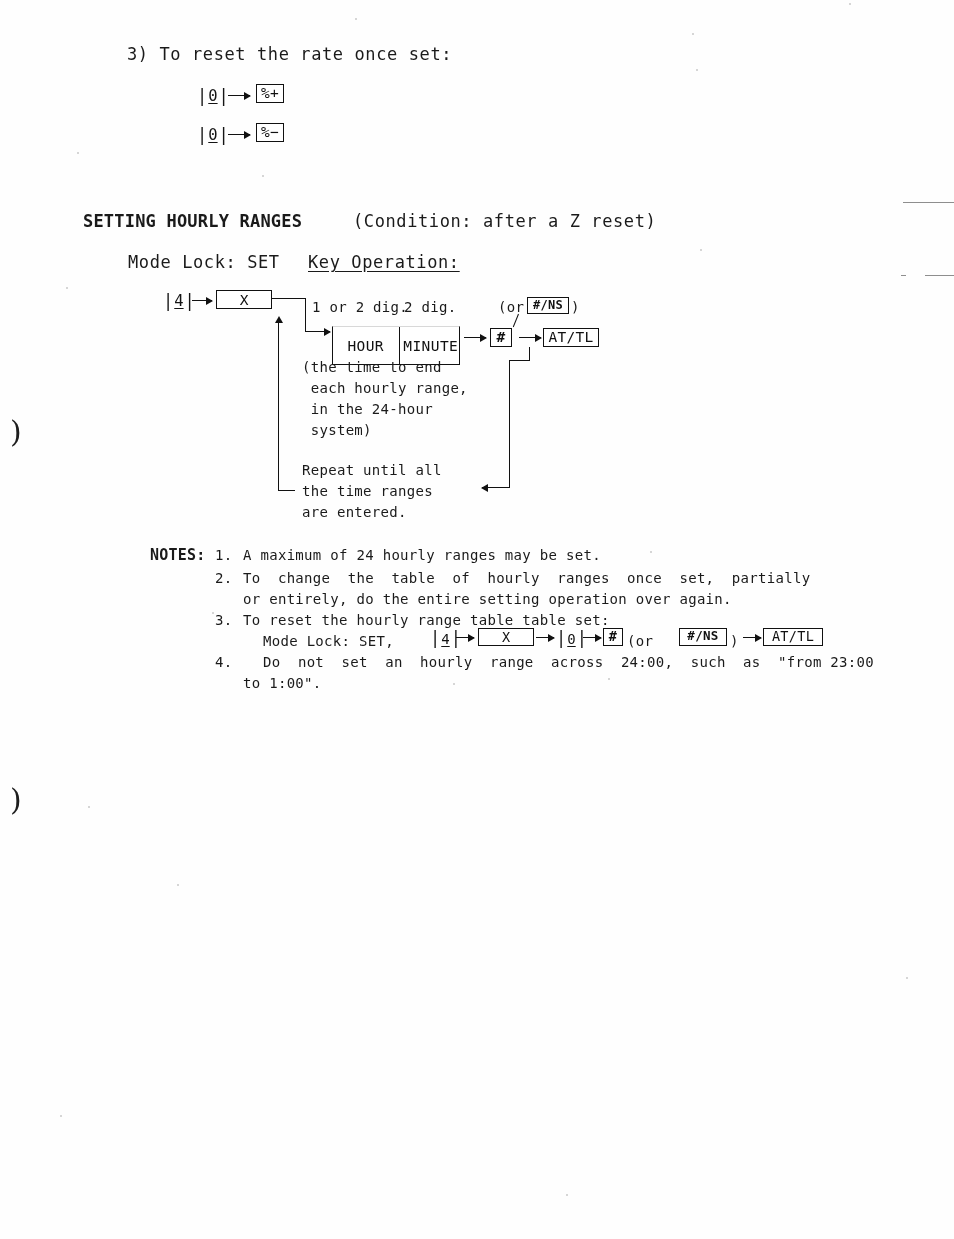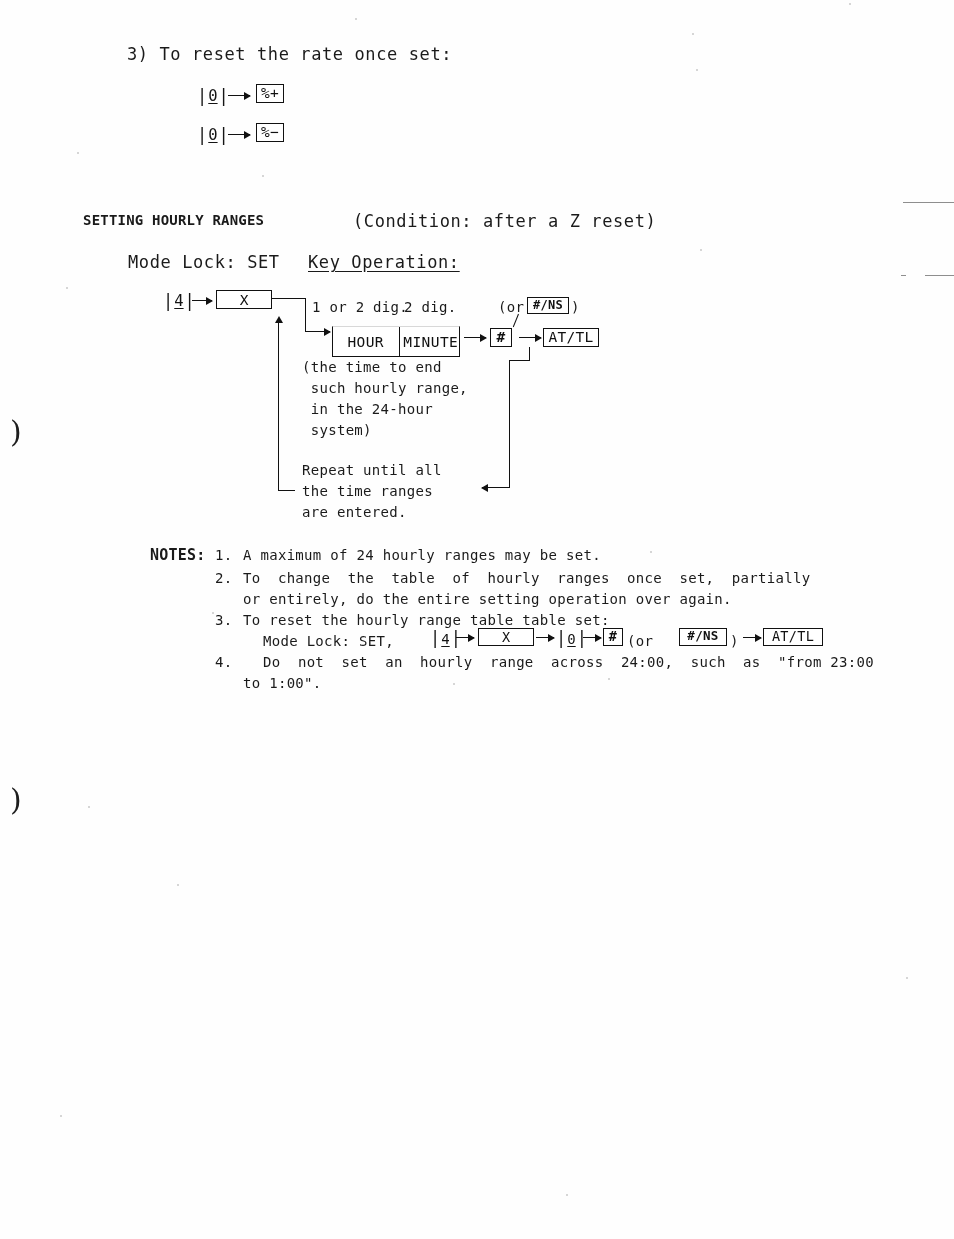--- a/index.html
+++ b/index.html
@@ -170,21 +170,21 @@
   </div>
   <div class="arrow" style="left:228px; top:95px; width:22px;"></div>
   <div class="kbox" style="left:256px; top:84px; width:28px; height:19px;">%+</div>
 
   <div class="keybar" style="left:197px; top:126px;">
     <span class="bar">|</span><span class="ch">0</span><span class="bar">|</span>
   </div>
   <div class="arrow" style="left:228px; top:134px; width:22px;"></div>
   <div class="kbox" style="left:256px; top:123px; width:28px; height:19px;">%−</div>
 
-  <div class="t bold" style="left:83px; top:213px; font-size:14px;">SETTING HOURLY RANGES</div>
+  <div class="t bold" style="left:83px; top:213px; font-size:17px;">SETTING HOURLY RANGES</div>
   <div class="t" style="left:305px; top:213px;margin-left:48px;">(Condition: after a Z reset)</div>
 
   <div class="t" style="left:128px; top:254px;">Mode Lock: SET</div>
   <div class="t uline" style="left:308px; top:254px;">Key Operation:</div>
 
   <div class="keybar" style="left:163px; top:292px;">
     <span class="bar">|</span><span class="ch">4</span><span class="bar">|</span>
   </div>
   <div class="arrow" style="left:192px; top:300px; width:20px;"></div>
   <div class="xbox" style="left:216px; top:290px; width:56px; height:19px;">X</div>
@@ -194,38 +194,38 @@
   <div class="arrow" style="left:305px; top:331px; width:25px;"></div>
 
   <div class="t sm" style="left:312px; top:300px;">1 or 2 dig.</div>
   <div class="t sm" style="left:404px; top:300px;">2 dig.</div>
 
   <div class="t sm" style="left:498px; top:300px;">(or</div>
   <div class="kbox hash" style="left:527px; top:297px; width:42px; height:17px; font-size:12px;">#/NS</div>
   <div class="t sm" style="left:571px; top:300px;">)</div>
   <div class="vline" style="left:518px; top:314px; height:14px; transform: rotate(22deg); transform-origin: top center;"></div>
 
-  <div class="hmbox" style="left:332px; top:326px; width:128px; height:31px;">
+  <div class="hmbox" style="left:332px; top:326px; width:128px; height:39px;">
     <span class="cellA">HOUR</span>
     <span class="sep"></span>
     <span class="cellB">MINUTE</span>
   </div>
 
   <div class="arrow" style="left:464px; top:337px; width:22px;"></div>
   <div class="kbox hash" style="left:490px; top:328px; width:22px; height:19px;">#</div>
   <div class="arrow" style="left:519px; top:337px; width:22px;"></div>
   <div class="kbox" style="left:543px; top:328px; width:56px; height:19px;">AT/TL</div>
 
   <div class="vline" style="left:529px; top:347px; height:14px;"></div>
   <div class="hline" style="left:509px; top:360px; width:21px;"></div>
   <div class="vline" style="left:509px; top:360px; height:128px;"></div>
   <div class="arrow-left" style="left:482px; top:487px; width:28px;"></div>
 
   <div class="t sm" style="left:302px; top:360px;">(the time to end</div>
-  <div class="t sm" style="left:302px; top:381px;"> such hourly range,</div>
+  <div class="t sm" style="left:302px; top:381px;"> each hourly range,</div>
   <div class="t sm" style="left:302px; top:402px;"> in the 24-hour</div>
   <div class="t sm" style="left:302px; top:423px;"> system)</div>
 
   <div class="t sm" style="left:302px; top:463px;">Repeat until all</div>
   <div class="t sm" style="left:302px; top:484px;">the time ranges</div>
   <div class="t sm" style="left:302px; top:505px;">are entered.</div>
 
   <div class="hline" style="left:278px; top:490px; width:17px;"></div>
   <div class="arrow-up" style="left:278px; top:323px; height:168px;"></div>
 

